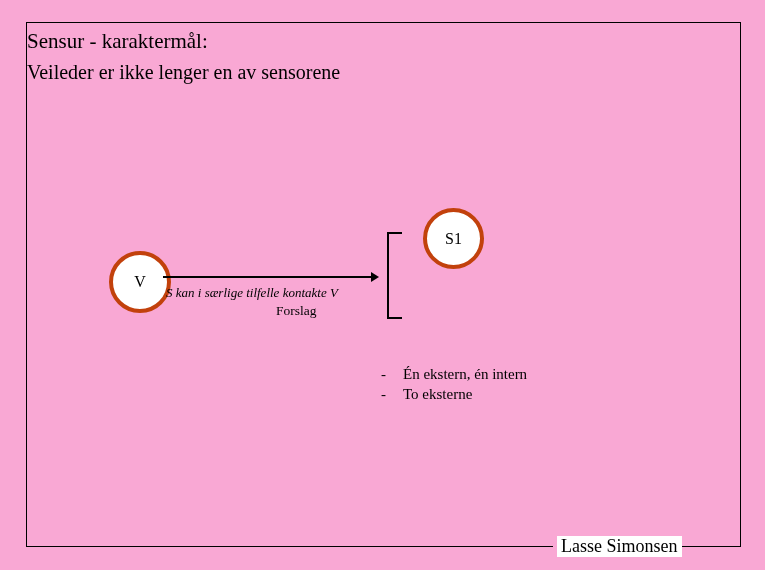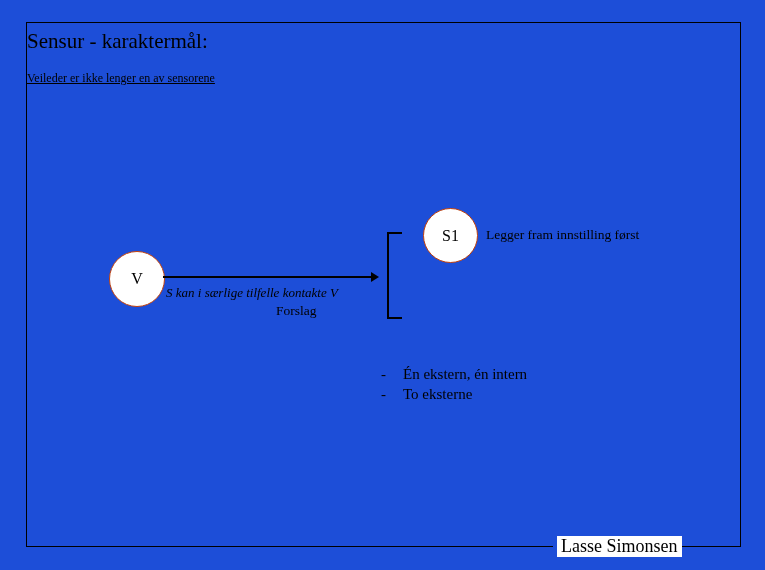--- a/index.html
+++ b/index.html
@@ -12,21 +12,21 @@
     height: 570px;
     font-family: "Liberation Serif", "DejaVu Serif", serif;
     color: #000000;
     overflow: hidden;
   }
 
   #slide {
     position: relative;
     width: 765px;
     height: 570px;
-    background: #1d4ed8;
+    background: #f9a8d4;
   }
 
   
   .frame-left {
     position: absolute;
     left: 26px;
     top: 22px;
     width: 1px;
     height: 525px;
     background: #000000;
@@ -69,31 +69,30 @@
     position: absolute;
     left: 27px;
     top: 29px;
     font-size: 21px;
     line-height: 25px;
     white-space: nowrap;
   }
   .subtitle {
     position: absolute;
     left: 27px;
-    top: 69px;
-    font-size: 12px;
+    top: 63px;
+    font-size: 20px;
     line-height: 19px;
     white-space: nowrap;
-    text-decoration: underline;
   }
 
   
   .node {
     position: absolute;
-    border: 1px solid #c2410c;
+    border: 4px solid #c2410c;
     border-radius: 50%;
     background: #ffffff;
     display: flex;
     align-items: center;
     justify-content: center;
     font-size: 16px;
   }
   .node-v {
     left: 109px;
     top: 251px;
@@ -239,21 +238,20 @@
   <div class="connector-line"></div>
   <div class="connector-arrow"></div>
 
   <div class="label-forslag">Forslag</div>
   <div class="label-kontakte">S kan i særlige tilfelle kontakte V</div>
 
   <div class="bracket-vert"></div>
   <div class="bracket-top"></div>
   <div class="bracket-bottom"></div>
 
-  <div class="note-s1">Legger fram innstilling først</div>
 
   <div class="bullets">
     <div class="bullet-row">
       <span class="bullet-mark">-</span>
       <span>Én ekstern, én intern</span>
     </div>
     <div class="bullet-row">
       <span class="bullet-mark">-</span>
       <span>To eksterne</span>
     </div>

